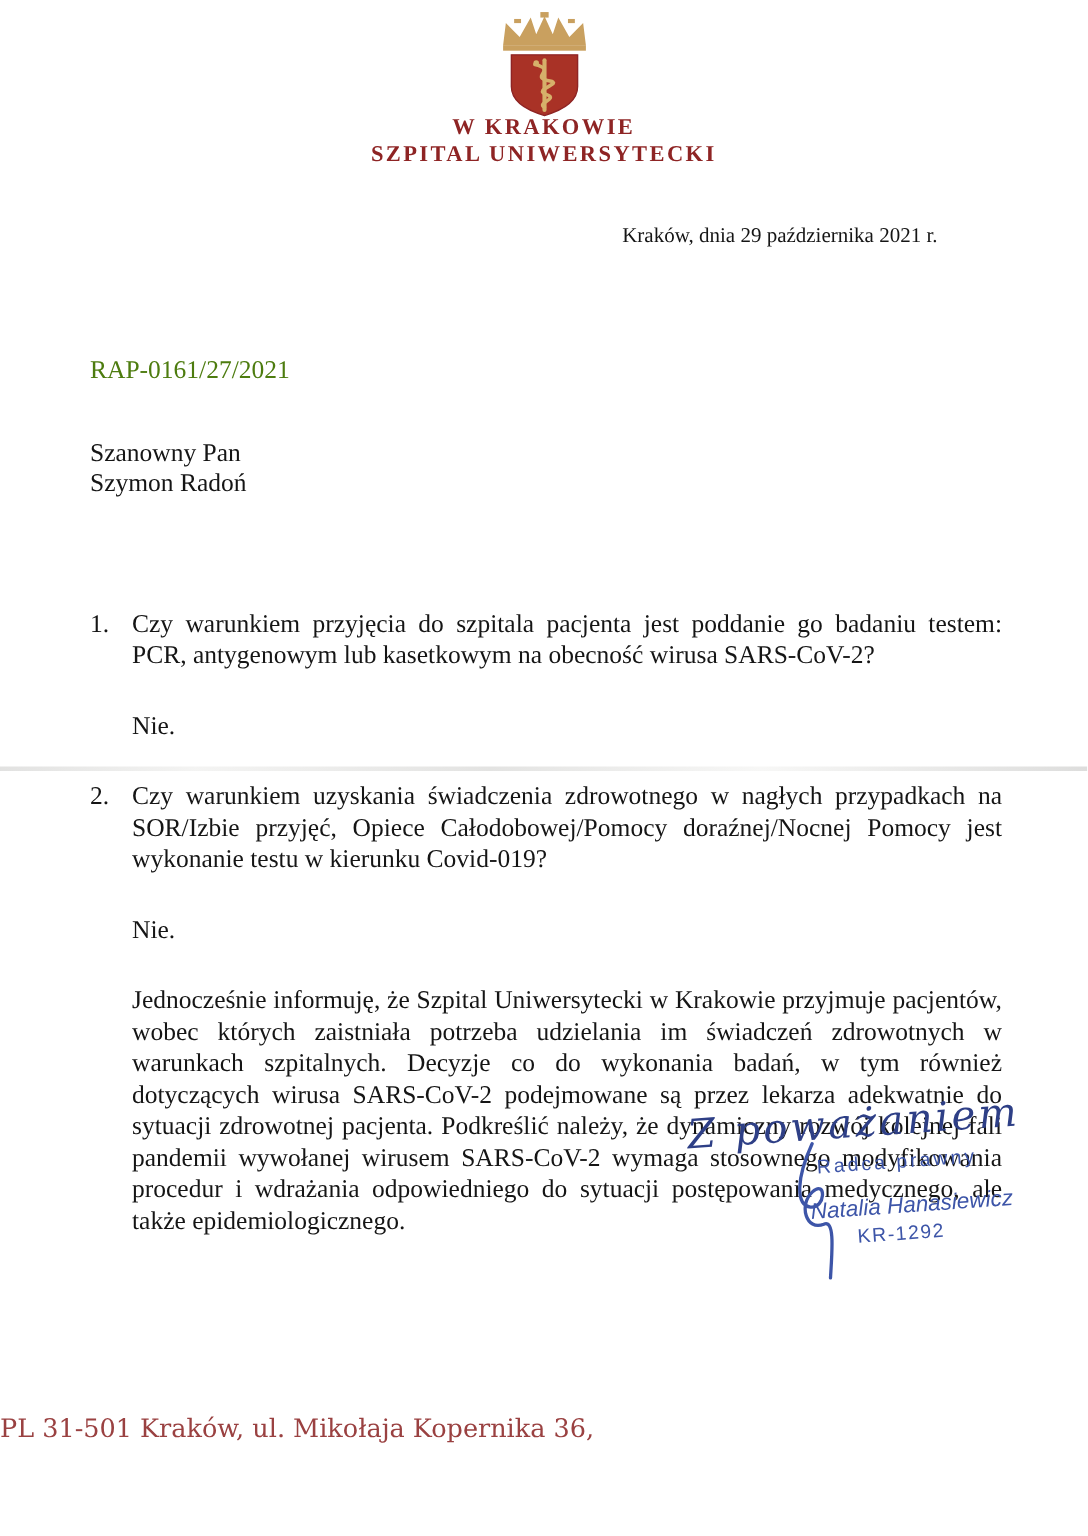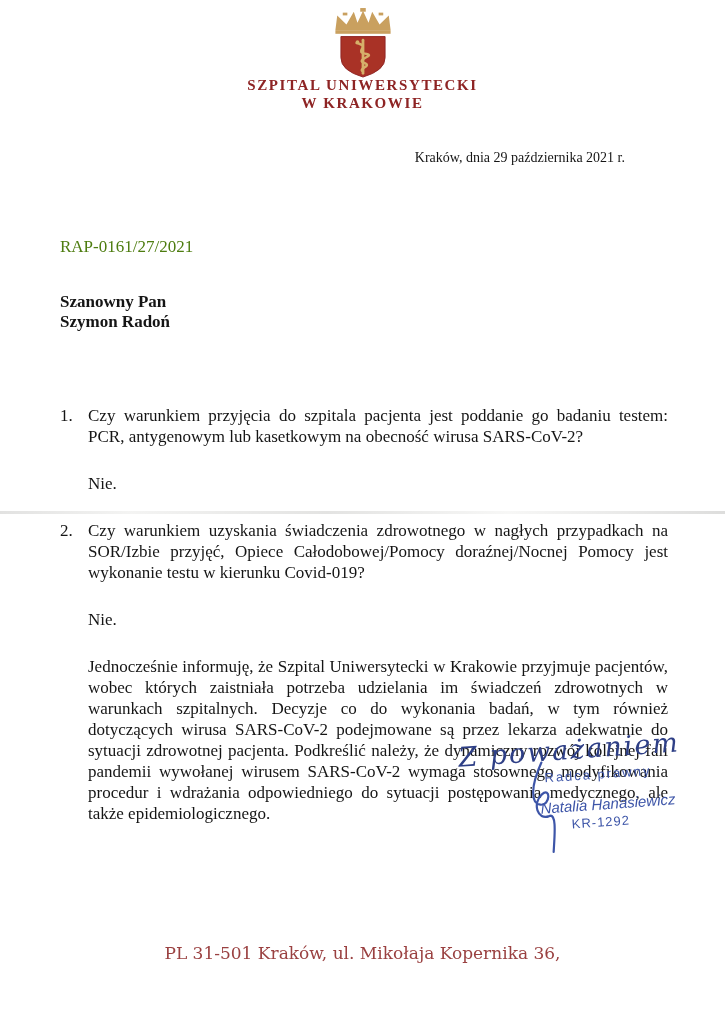--- a/index.html
+++ b/index.html
@@ -51,21 +51,21 @@
     top: 237px;
     left: 60px;
     font-size: 17px;
     color: #4d7c0f;
   }
   .addressee {
     position: absolute;
     top: 292px;
     left: 60px;
     font-size: 17px;
-    font-weight: bold;
+    font-weight: normal;
     line-height: 20px;
     color: #151515;
   }
 
   
   .content {
     position: absolute;
     top: 405px;
     left: 60px;
     width: 608px;
@@ -141,21 +141,21 @@
     left: -14px;
     pointer-events: none;
   }
 
   
   .footer {
     position: absolute;
     top: 942px;
     left: 0;
     width: 100%;
-    text-align: center;
+    text-align: left;
     color: #9a4141;
     font-family: "DejaVu Serif", serif;
     font-size: 17px;
     line-height: 23px;
   }
 </style>
 </head>
 <body>
 
 <div class="page">
@@ -177,22 +177,22 @@
         <g stroke="#d6b06a" fill="none" stroke-linecap="round">
           <line x1="50" y1="35" x2="50" y2="71" stroke-width="3"></line>
           <path d="M43 38 C60 42 38 47 54 50 C64 52 40 56 52 60 C60 63 44 66 50 69" stroke-width="2.6"></path>
           <circle cx="44" cy="37" r="2" fill="#d6b06a" stroke="none"></circle>
         </g>
       </g>
     </svg>
   </div>
 
   <div class="org-name">
+    <div>W KRAKOWIE</div>
     <div>SZPITAL UNIWERSYTECKI</div>
-    <div>W KRAKOWIE</div>
   </div>
 
   <div class="dateline">Kraków, dnia 29 października 2021 r.</div>
 
   <div class="reference">RAP-0161/27/2021</div>
 
   <div class="addressee">
     <div>Szanowny Pan</div>
     <div>Szymon Radoń</div>
   </div>

